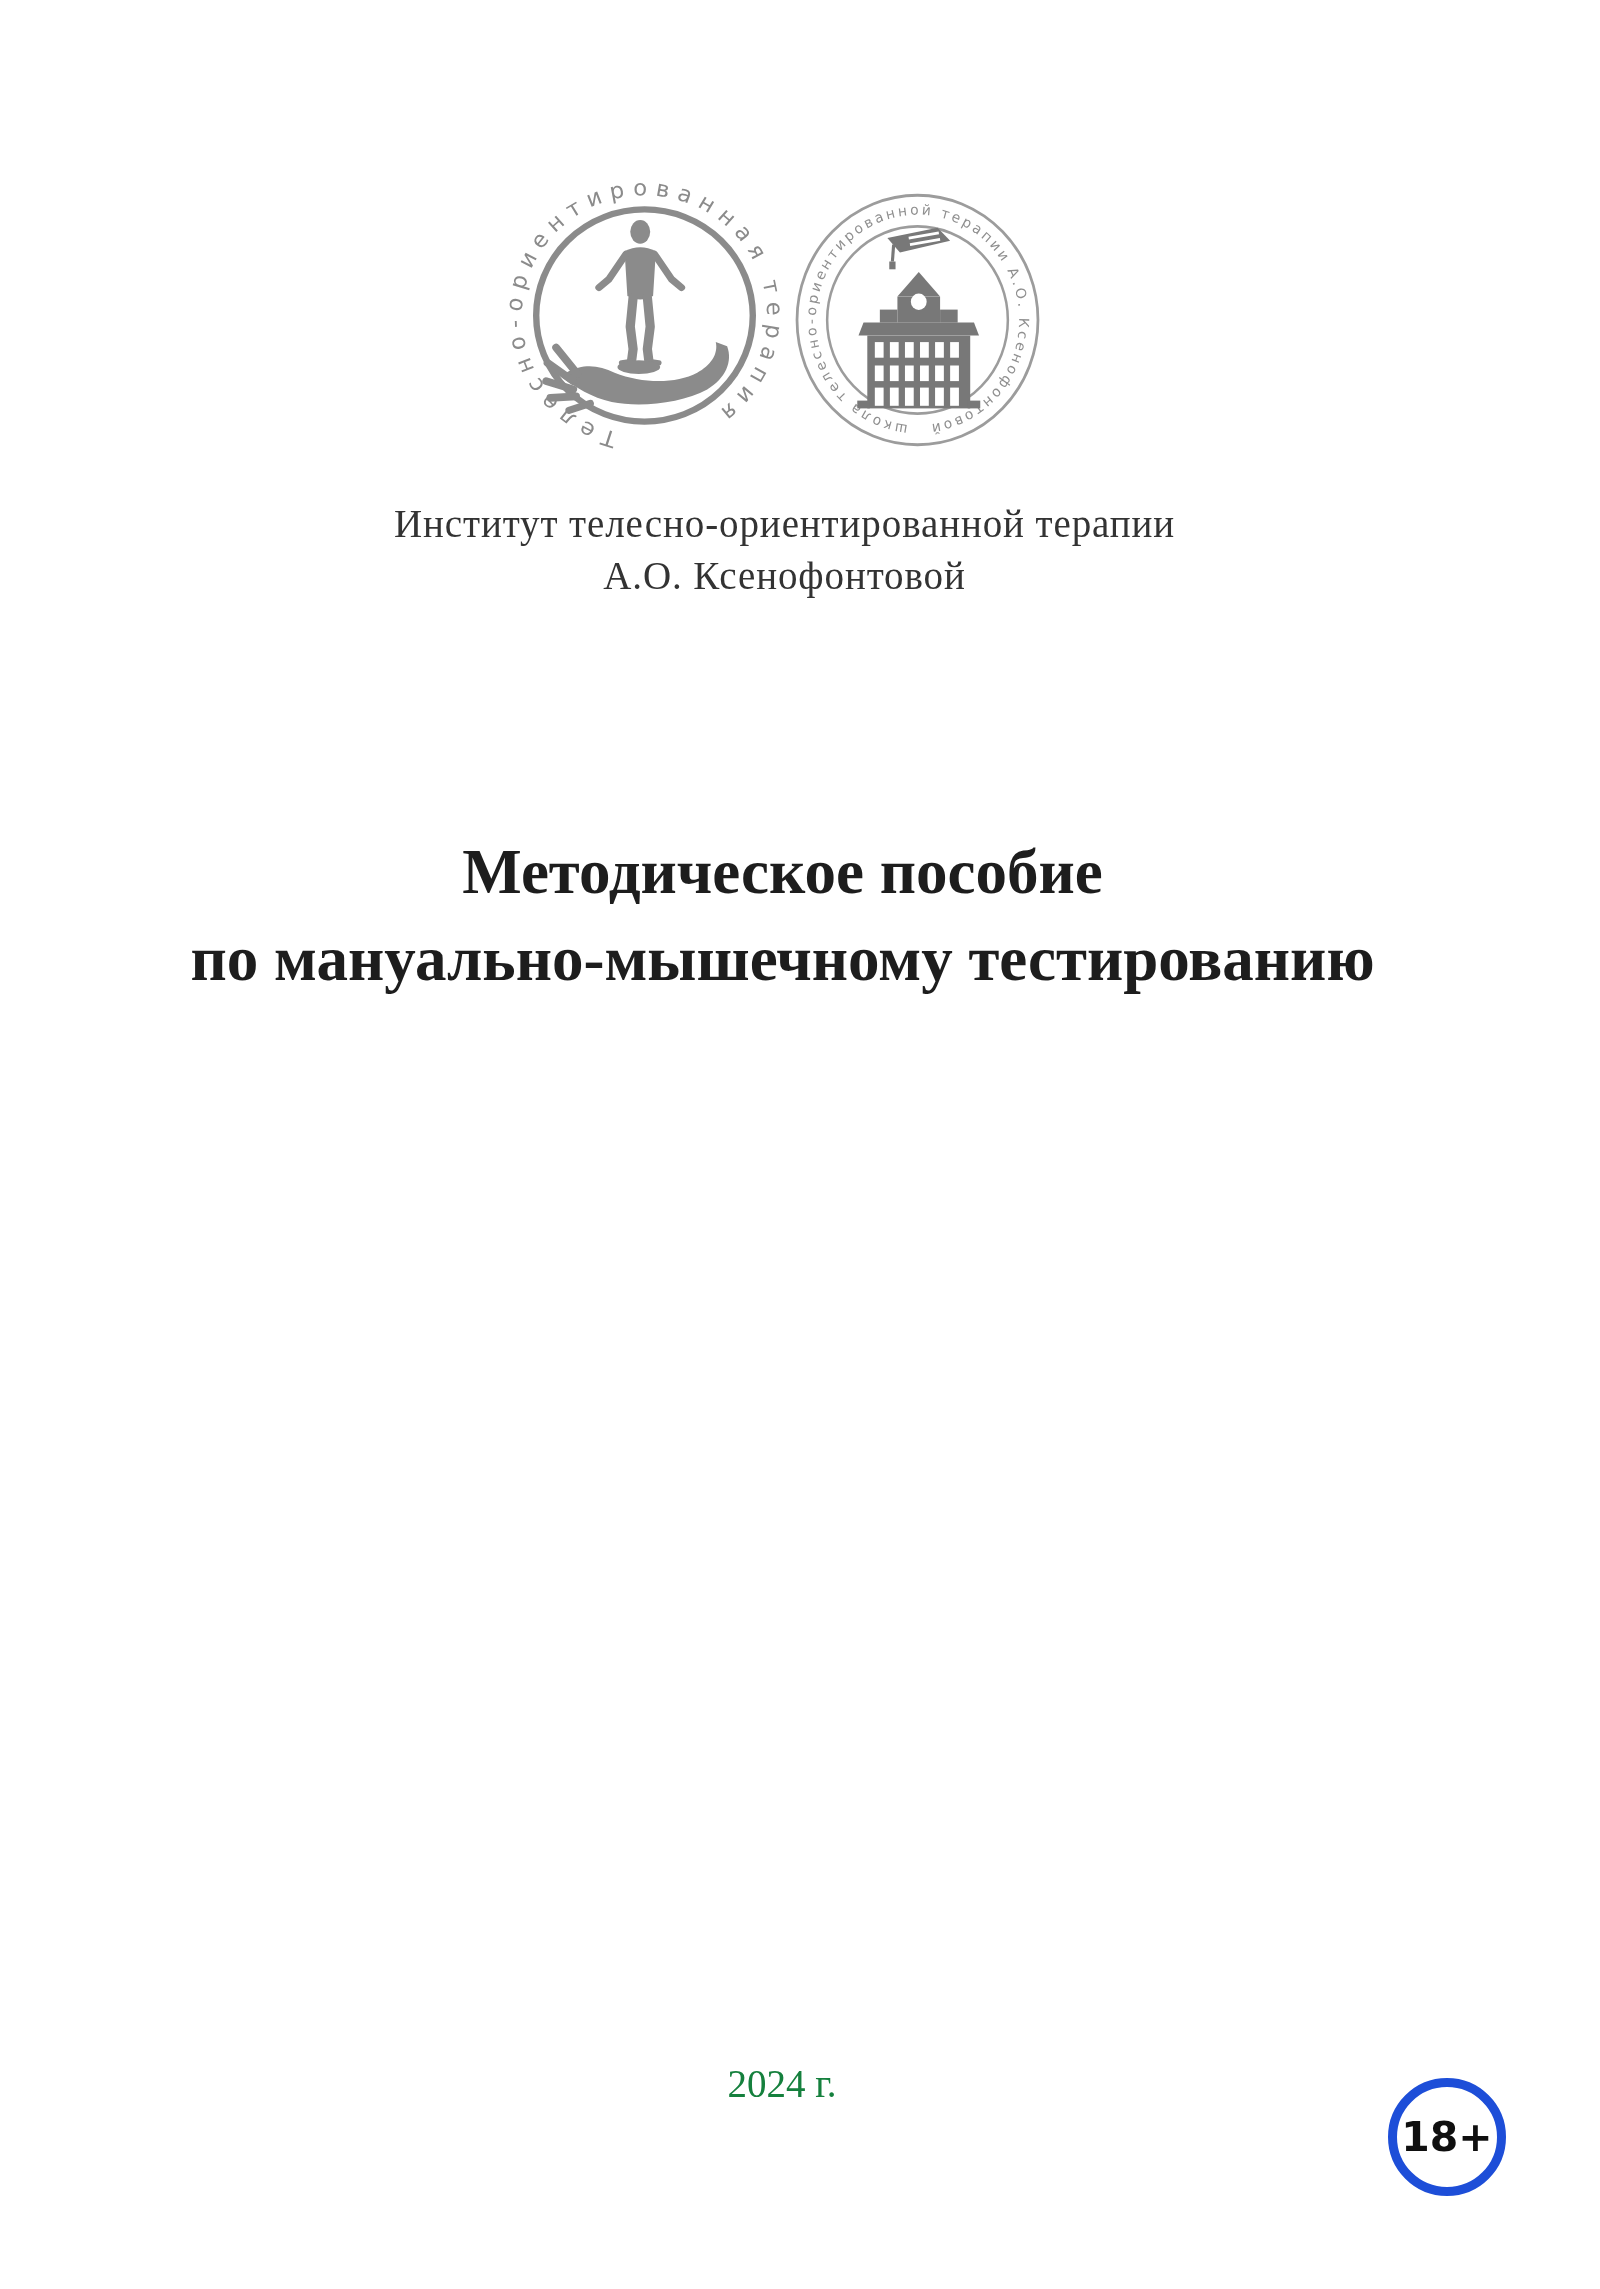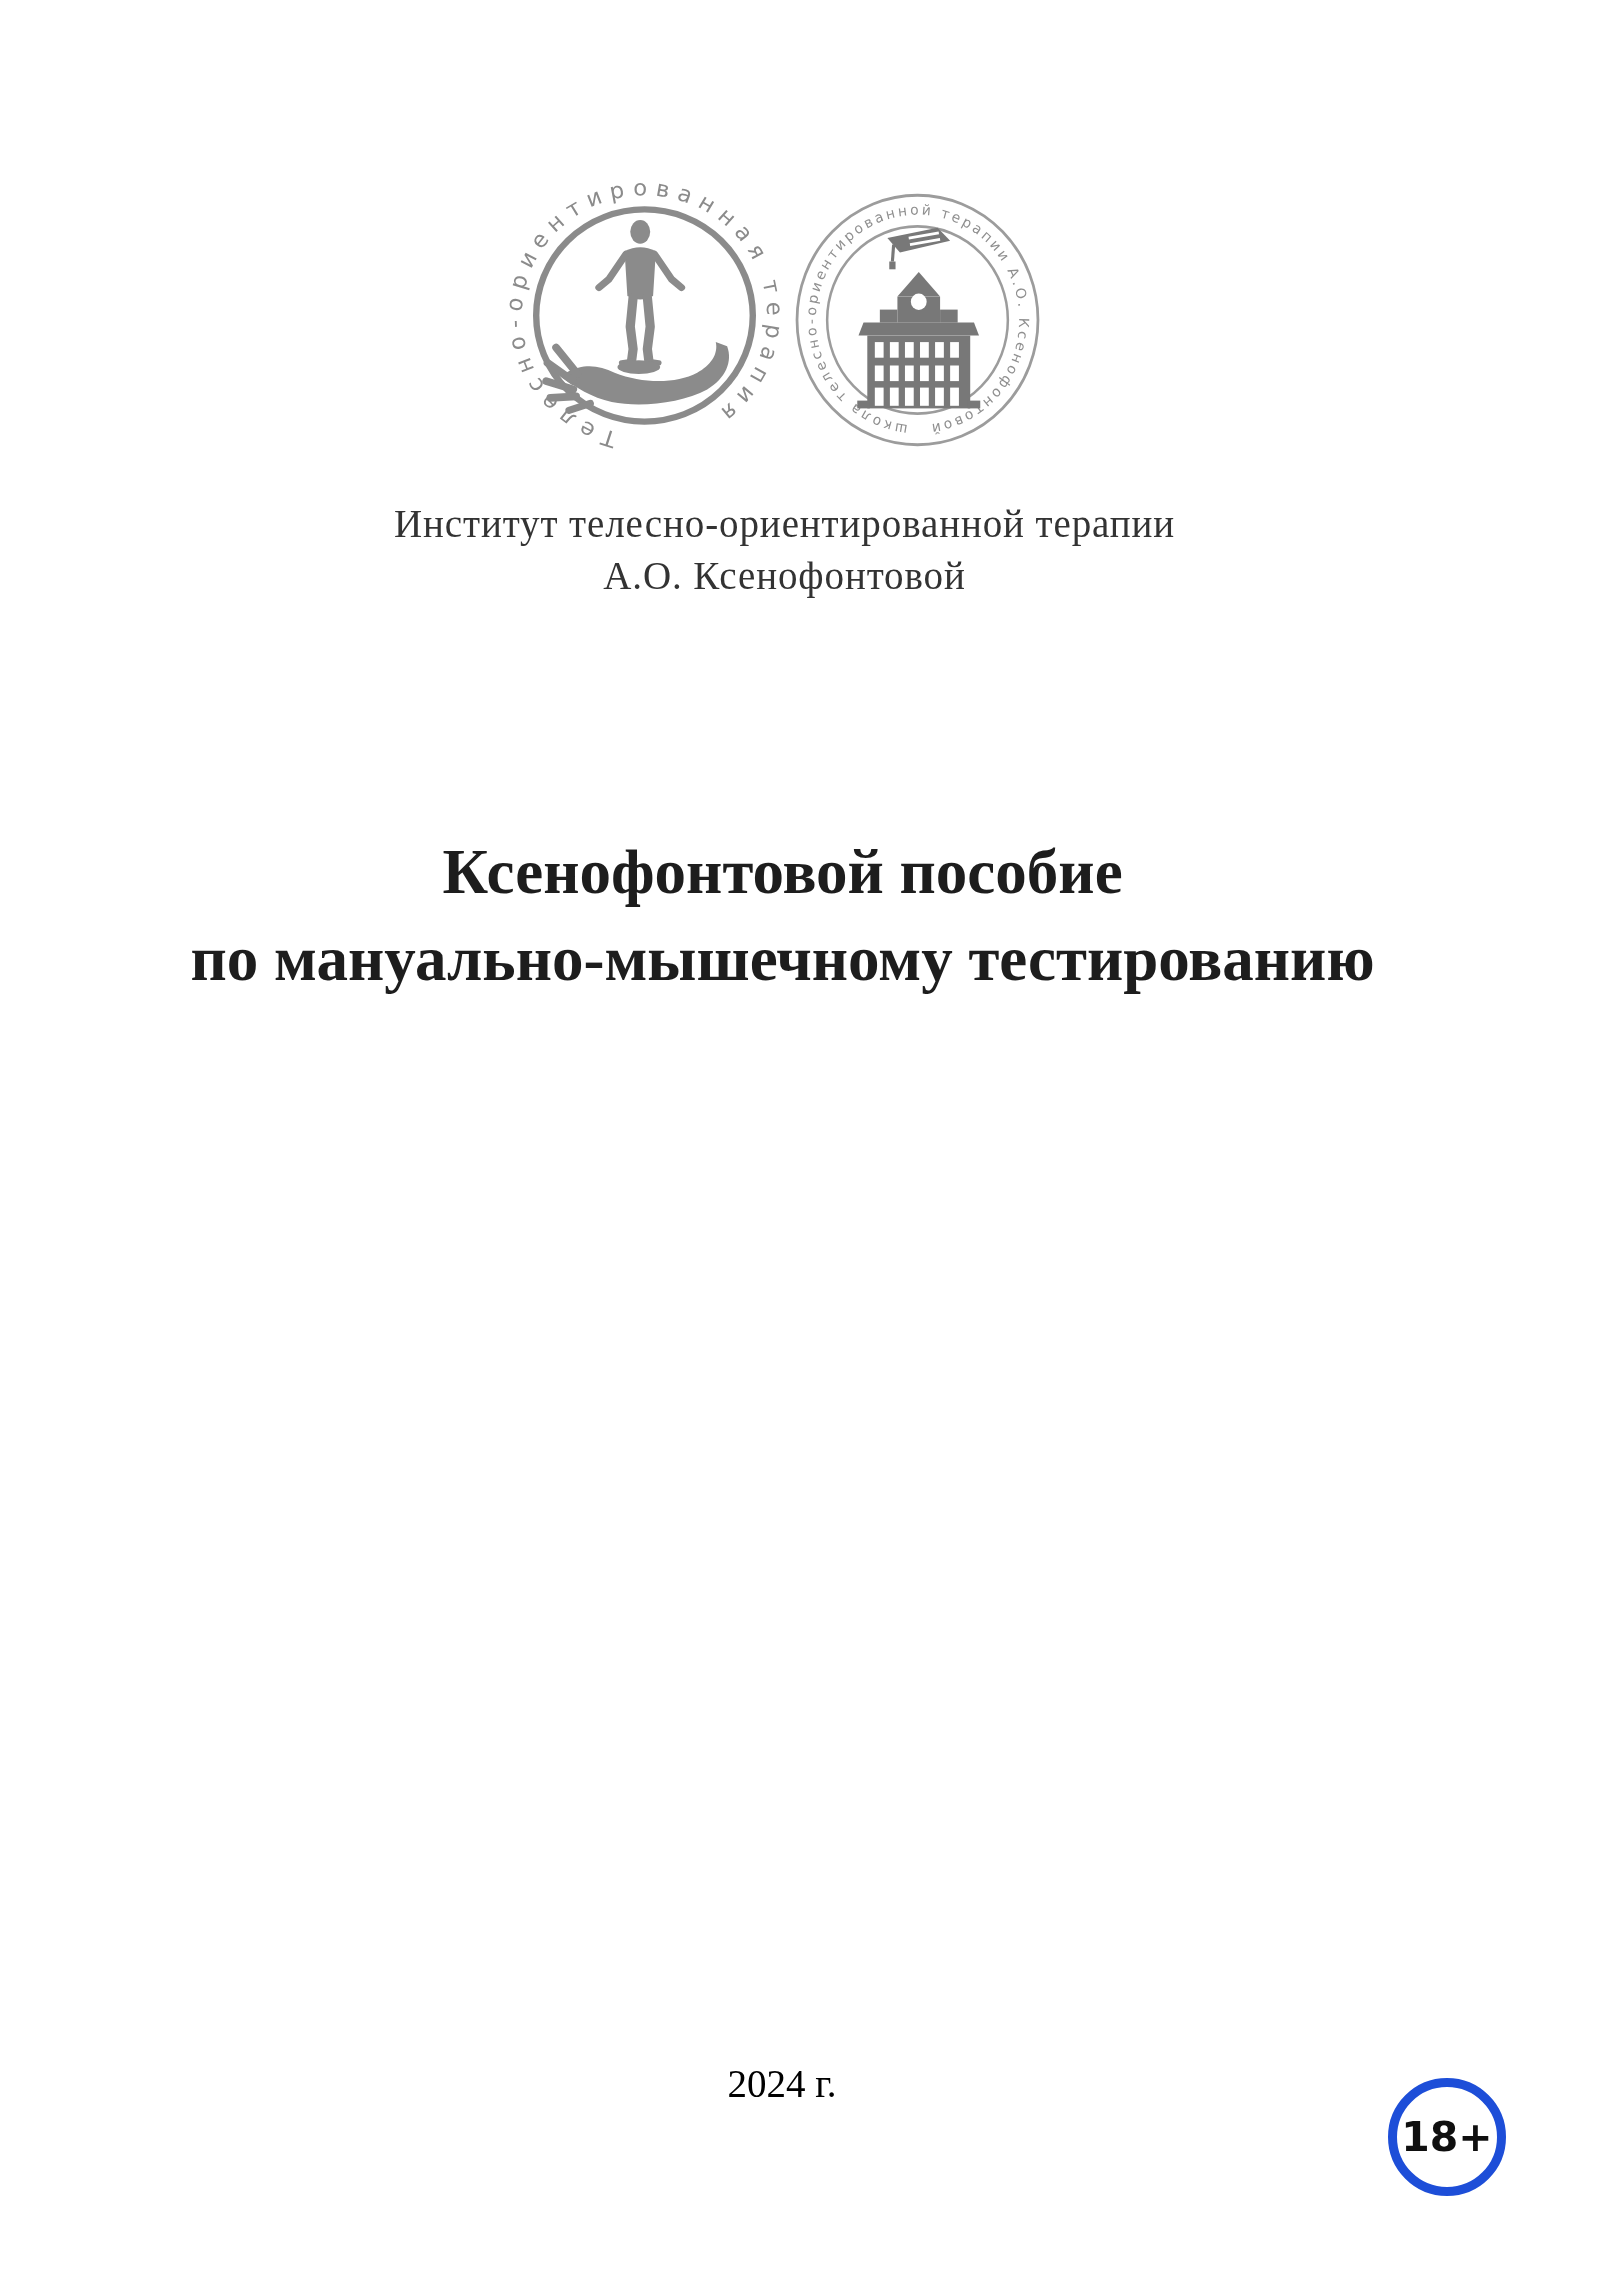--- a/index.html
+++ b/index.html
@@ -26,21 +26,21 @@
     position:absolute; top:829px; left:0; width:1565px;
     text-align:center;
     font-weight:bold;
     font-size:63px; line-height:87px;
     color:#1d1d1d;
   }
   .year {
     position:absolute; top:2061px; left:0; width:1564px;
     text-align:center;
     font-size:39px; line-height:45px;
-    color:#000000;
+    color:#15803d;
   }
   .age-badge {
     position:absolute; left:1388px; top:2078px;
     width:118px; height:118px;
     box-sizing:border-box;
     border:9px solid #1d4ed8;
     border-radius:50%;
     display:flex; align-items:center; justify-content:center;
     font-family:"DejaVu Sans", sans-serif;
     font-weight:bold; font-size:41px; color:#0f0f0f;
@@ -140,21 +140,21 @@
       </g>
     </g>
   </svg>
 
   <div class="institute">
     <div>Институт телесно-ориентированной терапии</div>
     <div>А.О. Ксенофонтовой</div>
   </div>
 
   <div class="title">
-    <div>Ксенофонтовой пособие</div>
+    <div>Методическое пособие</div>
     <div>по мануально-мышечному тестированию</div>
   </div>
 
   <div class="year">2024 г.</div>
 
   <div class="age-badge">
     <span>18+</span>
   </div>
 
 </div>

